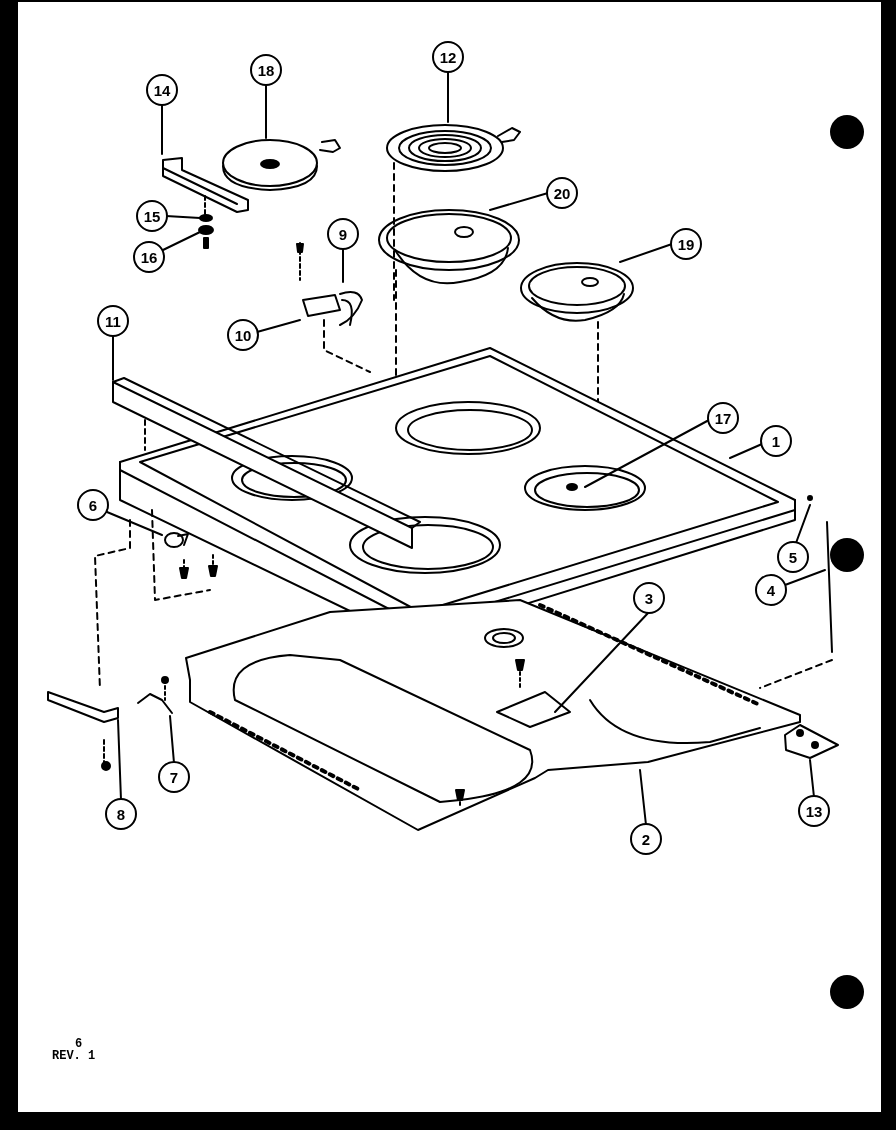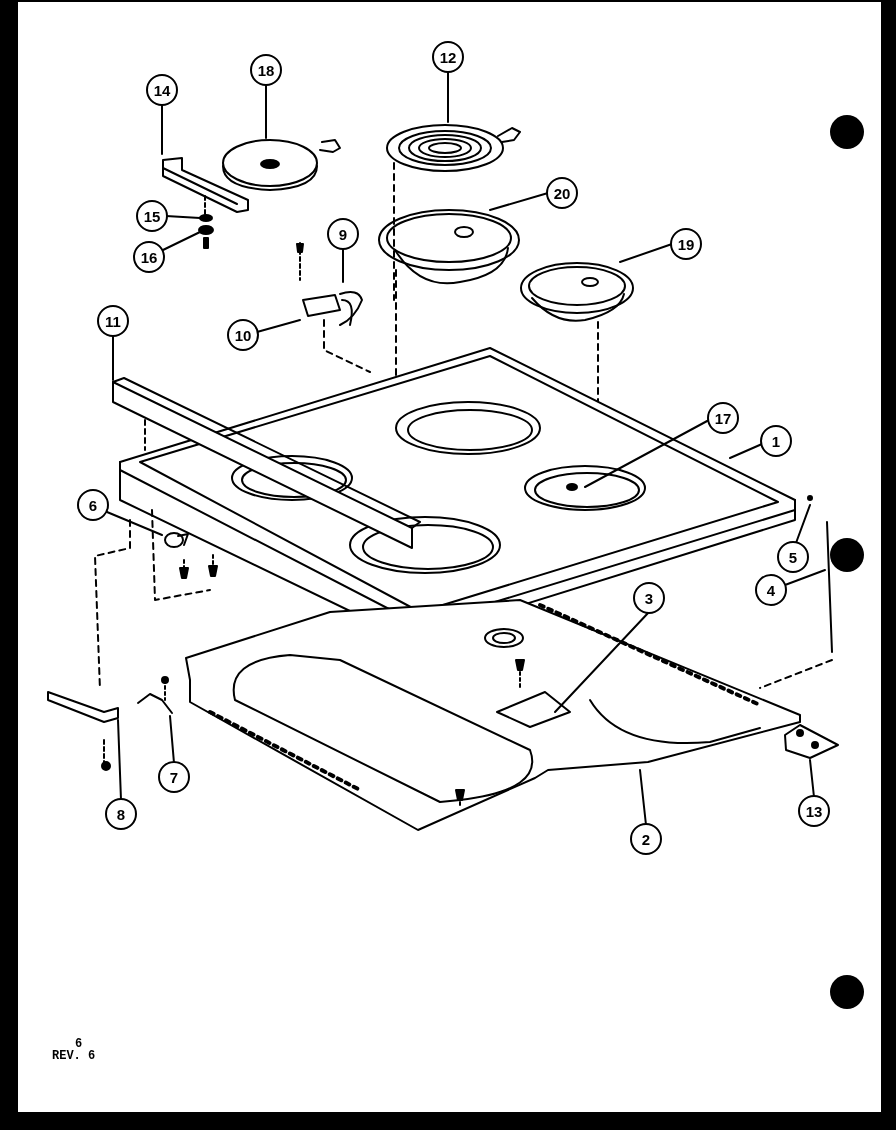--- a/index.html
+++ b/index.html
@@ -250,14 +250,14 @@
       </g>
     <g>
         <circle cx="562" cy="193" r="15" fill="#fff"></circle>
         <text class="callout-text" x="562" y="193" stroke="none">20</text>
       </g>
   </g>
 </svg>
 
 <div class="footer">
   <span class="pg">6</span>
-  <span>REV. 6</span>
+  <span>REV. 1</span>
 </div>
 
 </body></html>

